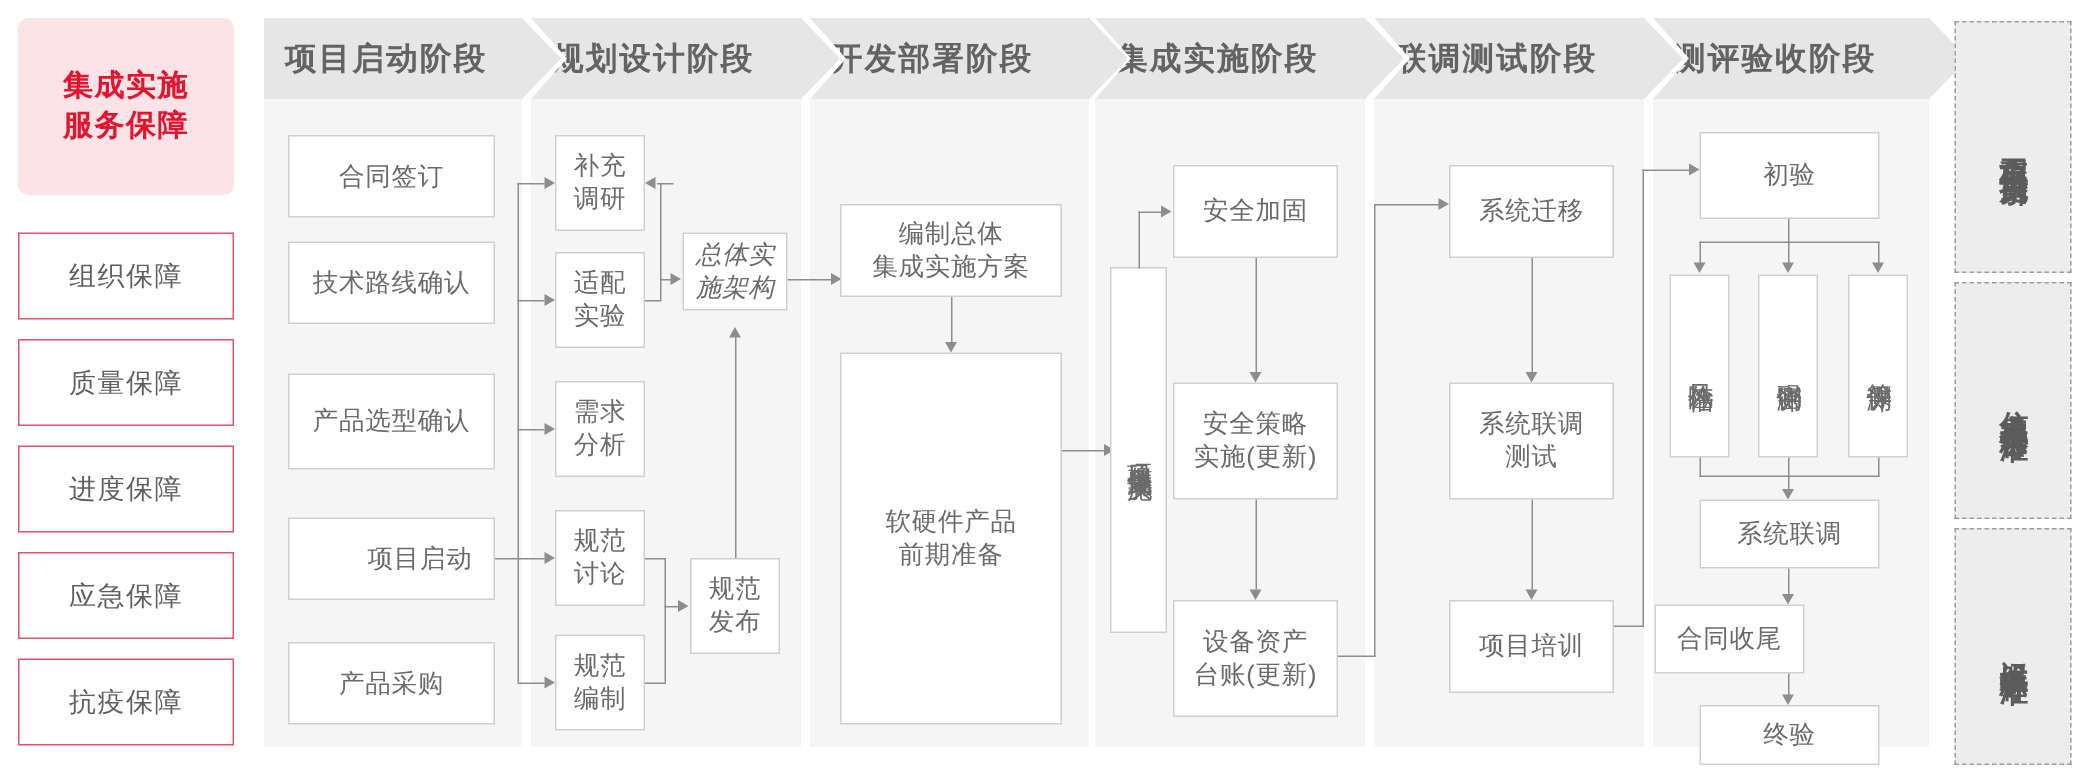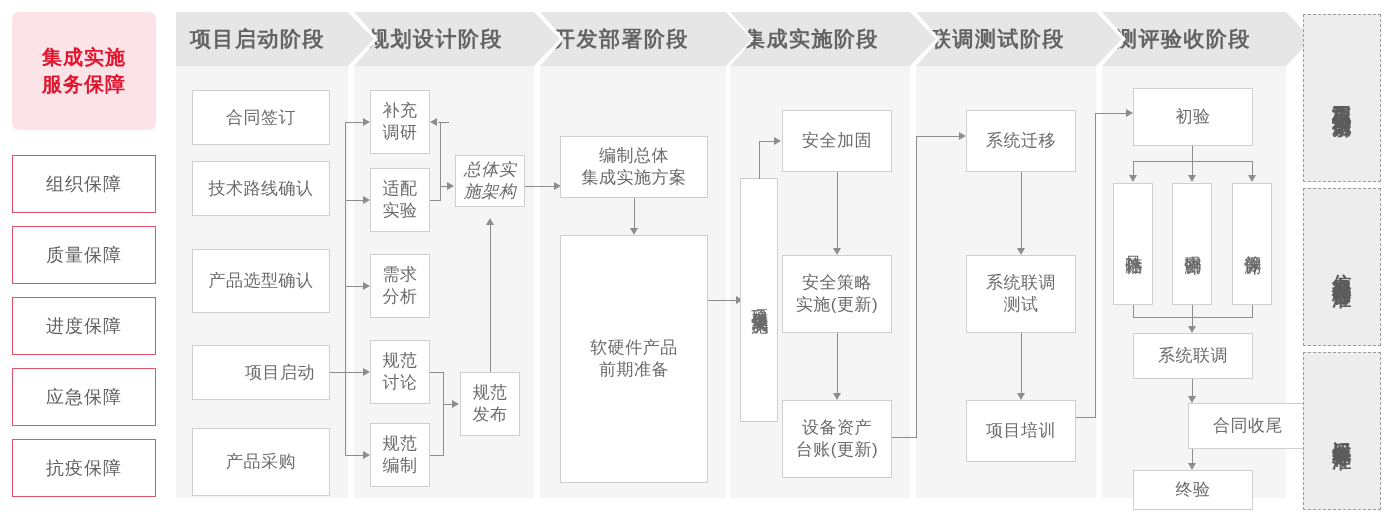--- a/index.html
+++ b/index.html
@@ -162,21 +162,21 @@
     <span>应急保障</span>
   </div>
   <div class="guar" style="top:439px;">
     <span>抗疫保障</span>
   </div>
 
   <div class="node" style="left:192px;top:90px;width:138px;height:55px;">合同签订</div>
   <div class="node" style="left:192px;top:161px;width:138px;height:55px;">技术路线确认</div>
   <div class="node" style="left:192px;top:249px;width:138px;height:64px;">产品选型确认</div>
   <div class="node" style="left:192px;top:345px;width:138px;height:55px;padding-left:38px;">项目启动</div>
-  <div class="node" style="left:192px;top:428px;width:138px;height:68px;">产品采购</div>
+  <div class="node" style="left:192px;top:428px;width:138px;height:55px;">产品采购</div>
 
   <div class="ln lnh" style="left:330px;top:372px;width:15px;"></div>
   <div class="ln lnv" style="left:345px;top:122px;height:333px;"></div>
 
   <div class="ln lnh" style="left:345px;top:122px;width:18px;"></div>
   <div class="arrow ar-r" style="left:363px;top:118px;"></div>
 
   <div class="ln lnh" style="left:345px;top:200px;width:18px;"></div>
   <div class="arrow ar-r" style="left:363px;top:196px;"></div>
 
@@ -293,21 +293,21 @@
   <div class="ln lnv" style="left:1252px;top:305px;height:13px;"></div>
   <div class="ln lnh" style="left:1133px;top:317px;width:120px;"></div>
   <div class="ln lnv" style="left:1192px;top:317px;height:10px;"></div>
   <div class="arrow ar-d" style="left:1187.5px;top:326px;"></div>
 
   <div class="node" style="left:1133px;top:333px;width:120px;height:46px;">系统联调</div>
 
   <div class="ln lnv" style="left:1192px;top:379px;height:18px;"></div>
   <div class="arrow ar-d" style="left:1187.5px;top:396px;"></div>
 
-  <div class="node" style="left:1188px;top:403px;width:120px;height:46px;">合同收尾</div>
+  <div class="node" style="left:1103px;top:403px;width:100px;height:46px;">合同收尾</div>
 
   <div class="ln lnv" style="left:1192px;top:449px;height:15px;"></div>
   <div class="arrow ar-d" style="left:1187.5px;top:463px;"></div>
 
   <div class="node" style="left:1133px;top:470px;width:120px;height:40px;">终验</div>
 
   <div class="std" style="left:1303px;top:14px;width:78px;height:168px;">
     <span>工程项目实施指引</span>
   </div>
   <div class="std" style="left:1303px;top:188px;width:78px;height:158px;">

